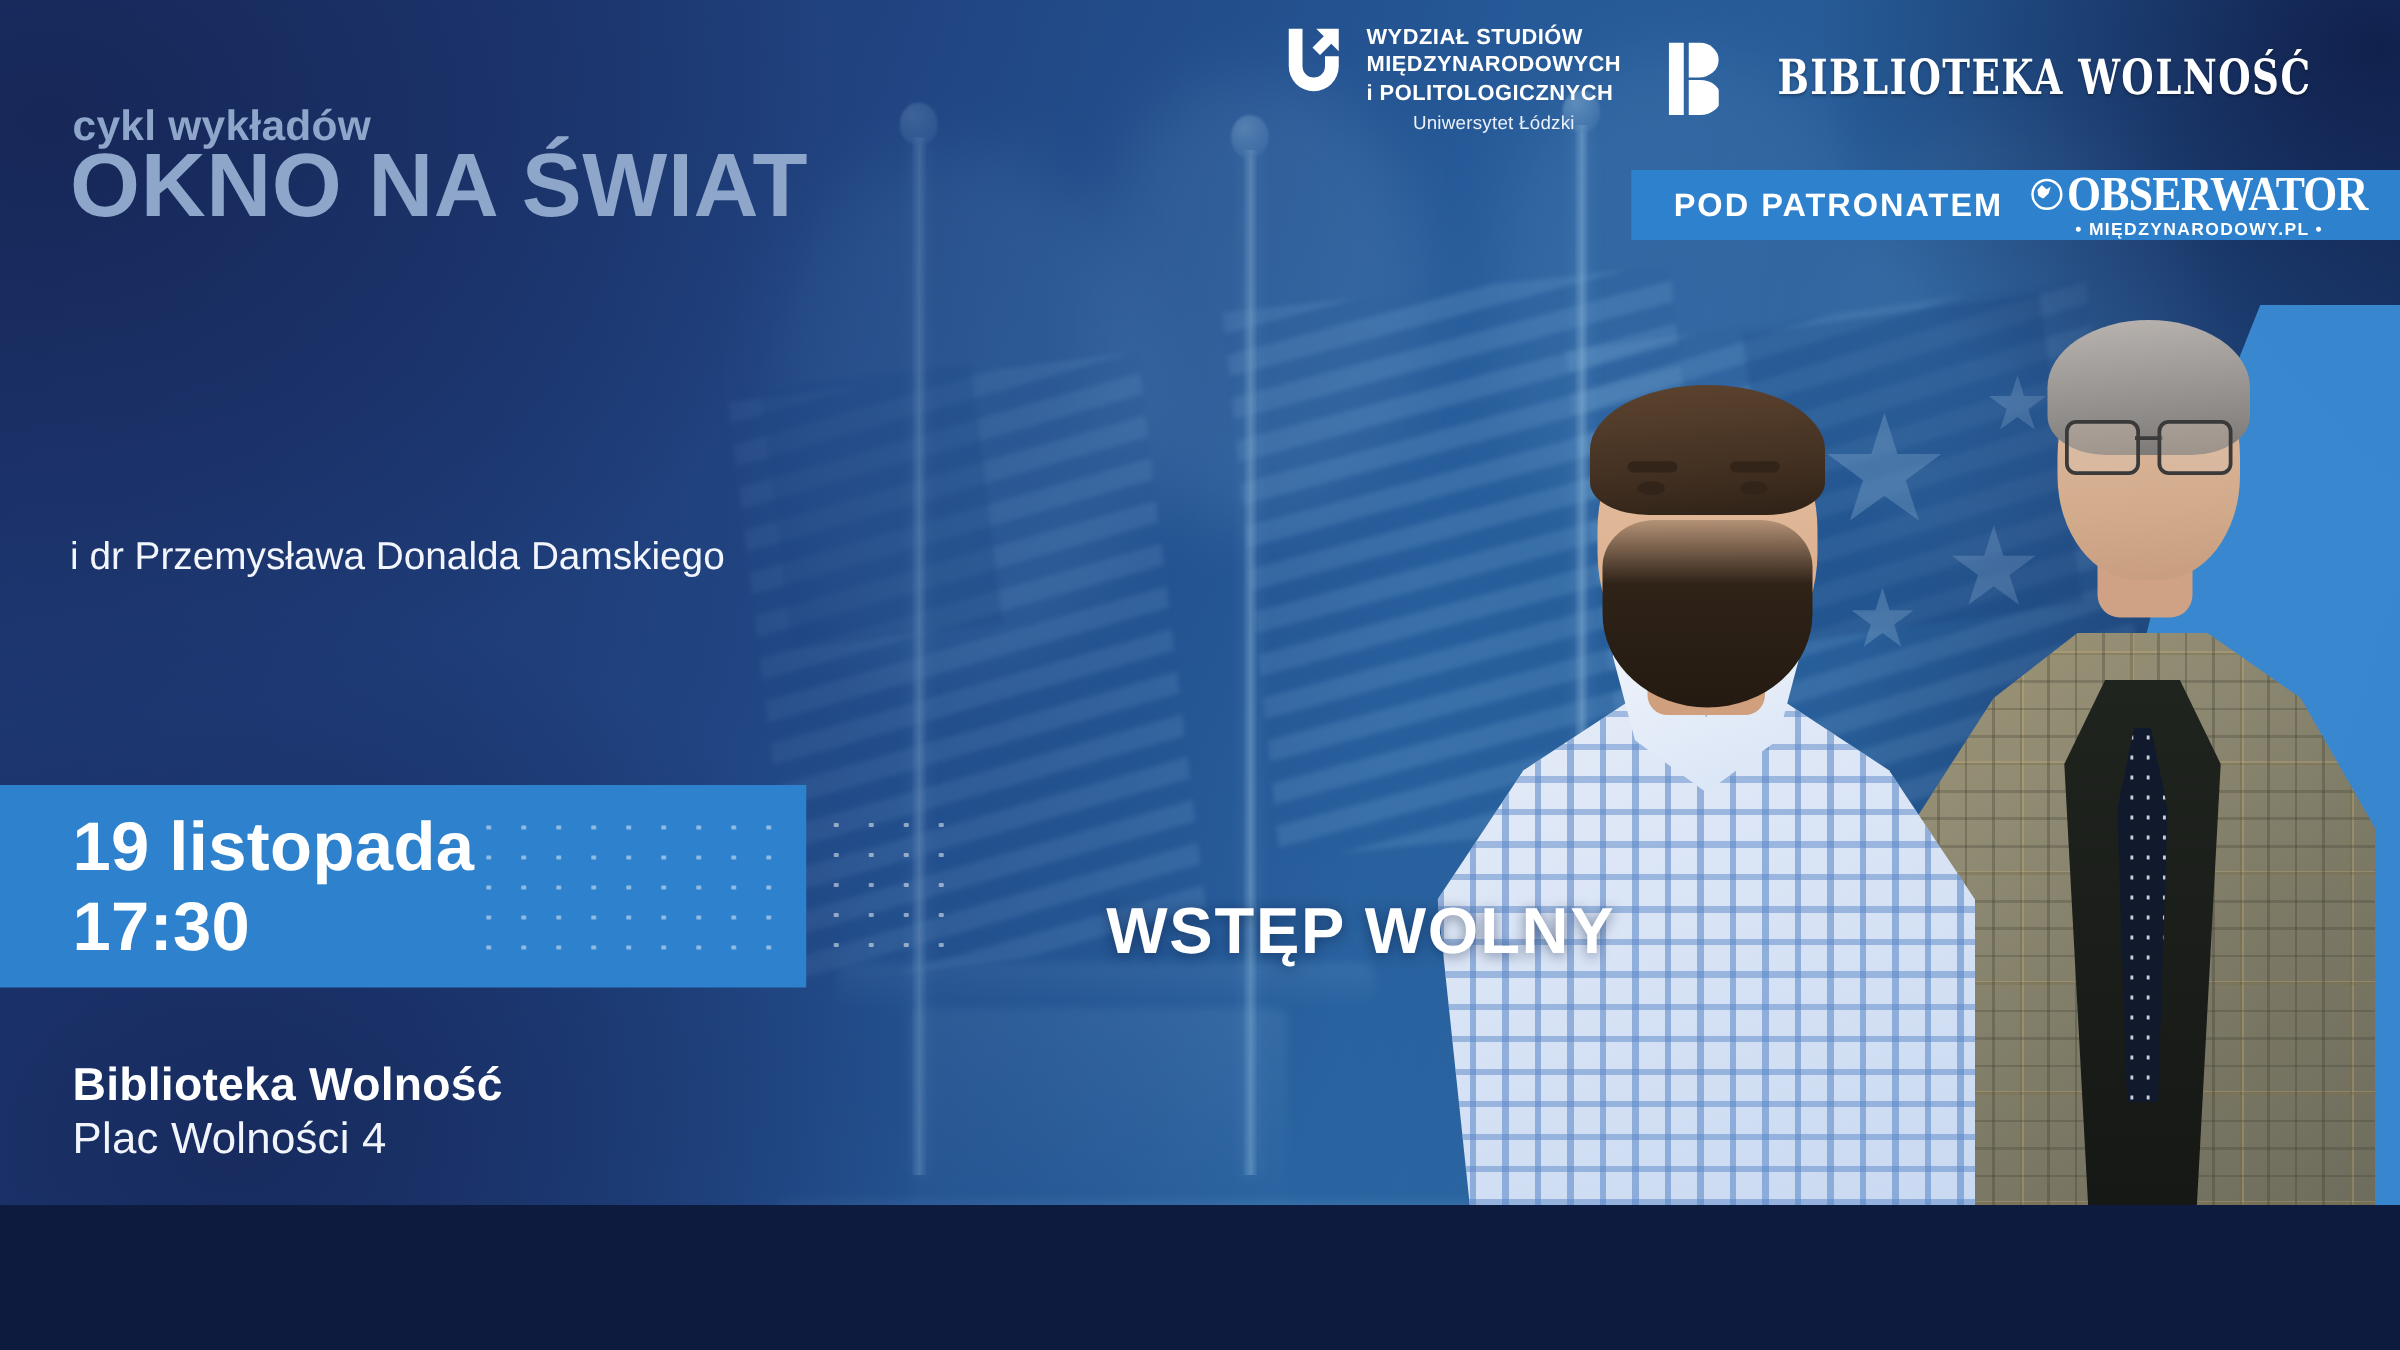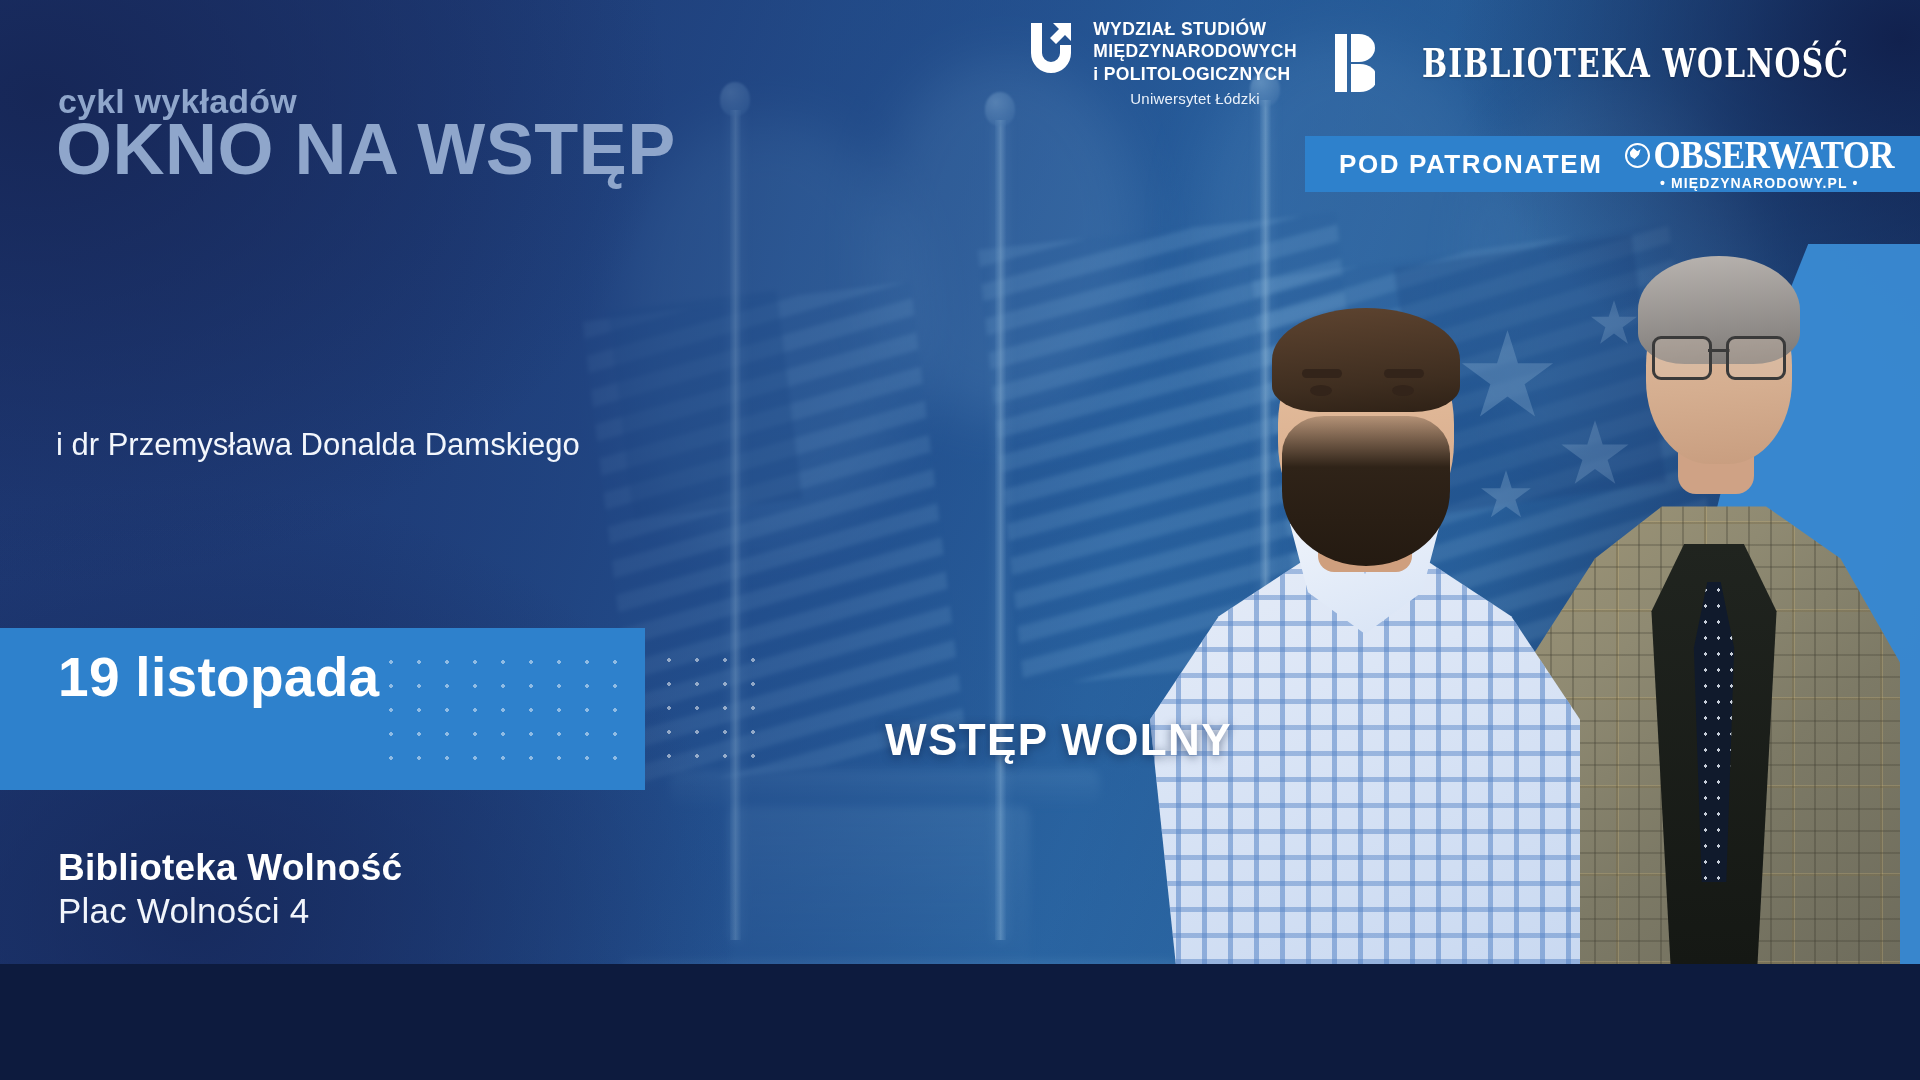--- a/index.html
+++ b/index.html
@@ -303,21 +303,21 @@
     line-height: 1.22;
     white-space: nowrap;
     color: #f1f5fb;
   }
 
   
   .free-entry {
     position: absolute;
     left: 885px; top: 715px;
     color: #fff;
-    font-size: 44px;
+    font-size: 52px;
     font-weight: 800;
     letter-spacing: 1.4px;
     white-space: nowrap;
     z-index: 30;
     text-shadow: 0 2px 10px rgba(10,26,60,.5);
   }
 
   
   .photos {
     position: absolute;
@@ -559,31 +559,32 @@
     <div class="obs-logo">
       <div class="obs-top">
         <span class="obs-globe"></span>
         <span class="obs-word">OBSERWATOR</span>
       </div>
       <div class="obs-sub">• MIĘDZYNARODOWY.PL •</div>
     </div>
   </div>
 
   <div class="series-pre">cykl wykładów</div>
-  <div class="series-name">OKNO NA WSTĘP</div>
+  <div class="series-name">OKNO NA ŚWIAT</div>
 
 
   <div class="speakers">
     <span class="ln">i dr Przemysława Donalda Damskiego</span>
   </div>
 
   <div class="date-band">
     <div class="dots"></div>
     <div class="date-text">
       <span class="ln">19 listopada</span>
+      <span class="ln">17:30</span>
     </div>
   </div>
   <div class="dots-outer"></div>
 
   <div class="venue">
     <div class="venue-name">Biblioteka Wolność</div>
     <div class="venue-addr">Plac Wolności 4</div>
   </div>
 
   <div class="free-entry">WSTĘP WOLNY</div>

